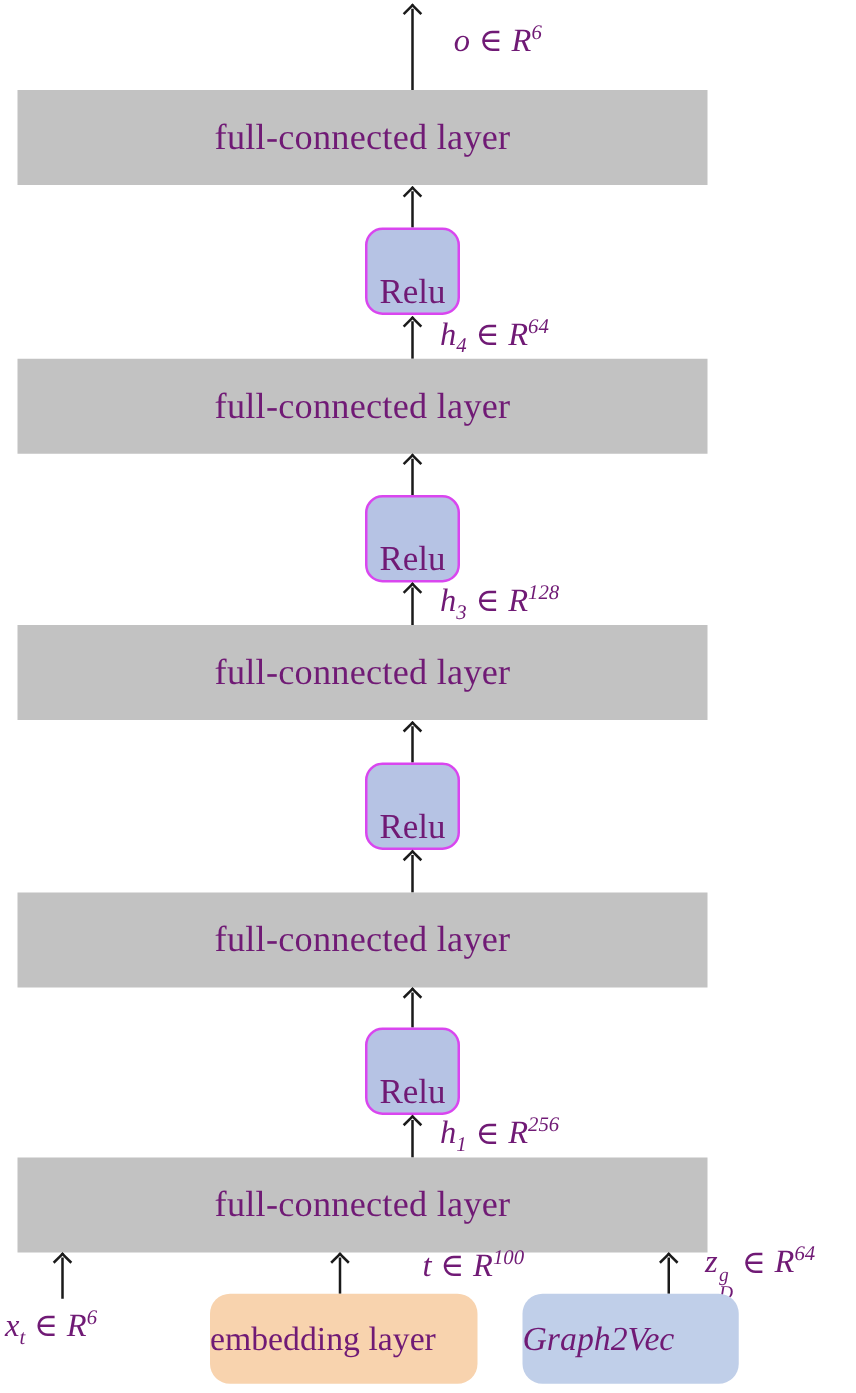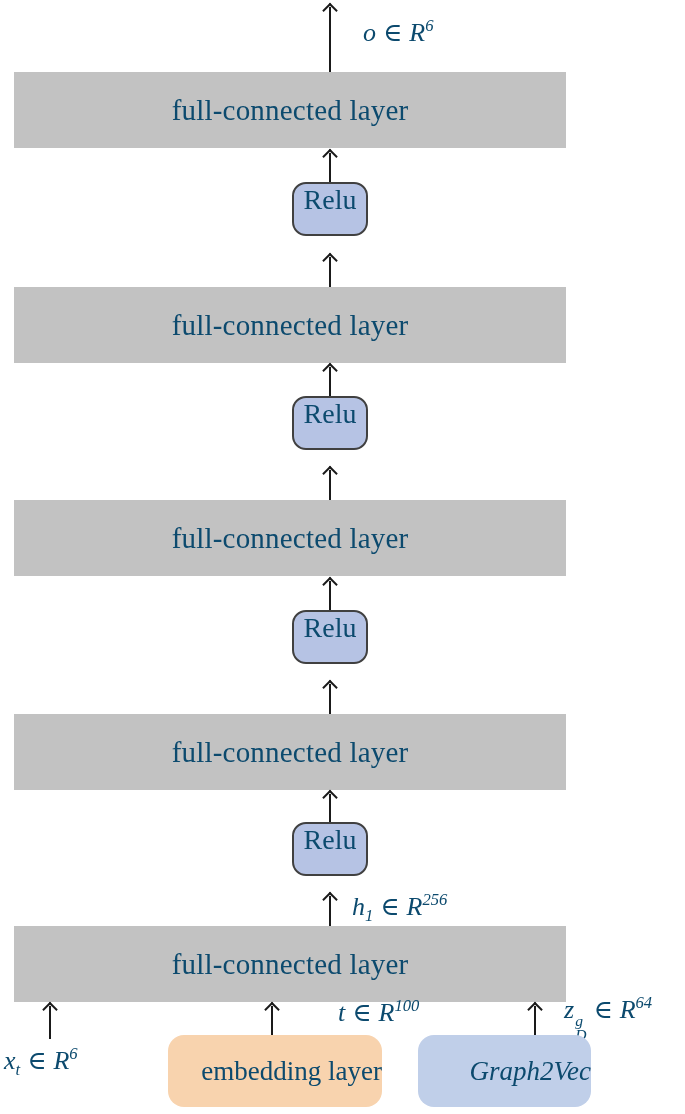--- a/index.html
+++ b/index.html
@@ -2,21 +2,21 @@
 <html><head>
 <meta charset="utf-8">
 <style>
   html, body { margin: 0; padding: 0; background: #ffffff; }
   .canvas {
     position: relative;
     width: 685px;
     height: 1114px;
     background: #ffffff;
     font-family: "Liberation Serif", "DejaVu Serif", serif;
-    color: #0c4a6e;
+    color: #701a75;
     overflow: hidden;
   }
 
   
   .fc-bar {
     position: absolute;
     left: 14px;
     width: 552px;
     height: 76px;
     background: #c2c2c2;
@@ -25,40 +25,40 @@
     justify-content: center;
     font-size: 29px;
     letter-spacing: 0.2px;
   }
 
   
   .relu {
     position: absolute;
     left: 292px;
     width: 76px;
-    height: 54px;
+    height: 70px;
     background: #b6c3e4;
-    border: 2px solid #404040;
+    border: 2px solid #d946ef;
     border-radius: 14px;
     box-sizing: border-box;
     display: flex;
-    align-items: flex-start;
+    align-items: flex-end;
     justify-content: center;
     font-size: 28px;
   }
 
   
   .bbox {
     position: absolute;
     top: 1035px;
     height: 72px;
     border-radius: 16px;
     display: flex;
     align-items: center;
-    justify-content: flex-end;
+    justify-content: flex-start;
     font-size: 27px;
   }
   .bbox.embedding { left: 168px; width: 214px; background: #f8d3ae; }
   .bbox.graph2vec { left: 418px; width: 173px; background: #c0cfe9; font-style: italic; }
 
   
   .arrow { position: absolute; width: 14px; }
   .arrow::before {
     content: "";
     position: absolute;
@@ -115,30 +115,36 @@
 
   <div class="fc-bar" style="top:72px;">
     <span>full-connected layer</span>
   </div>
 
   <div class="arrow" style="left:323px; top:150px; height:32px;"></div>
   <div class="relu" style="top:182px;">
     <span>Relu</span>
   </div>
   <div class="arrow" style="left:323px; top:254px; height:33px;"></div>
+  <div class="mlabel" style="left:352px; top:251px;">
+    <span>h</span><sub>4</sub><span class="rel">∈</span><span>R</span><sup>64</sup>
+  </div>
 
   <div class="fc-bar" style="top:287px;">
     <span>full-connected layer</span>
   </div>
 
   <div class="arrow" style="left:323px; top:364px; height:32px;"></div>
   <div class="relu" style="top:396px;">
     <span>Relu</span>
   </div>
   <div class="arrow" style="left:323px; top:467px; height:33px;"></div>
+  <div class="mlabel" style="left:352px; top:464px;">
+    <span>h</span><sub>3</sub><span class="rel">∈</span><span>R</span><sup>128</sup>
+  </div>
 
   <div class="fc-bar" style="top:500px;">
     <span>full-connected layer</span>
   </div>
 
   <div class="arrow" style="left:323px; top:578px; height:32px;"></div>
   <div class="relu" style="top:610px;">
     <span>Relu</span>
   </div>
   <div class="arrow" style="left:323px; top:681px; height:33px;"></div>

